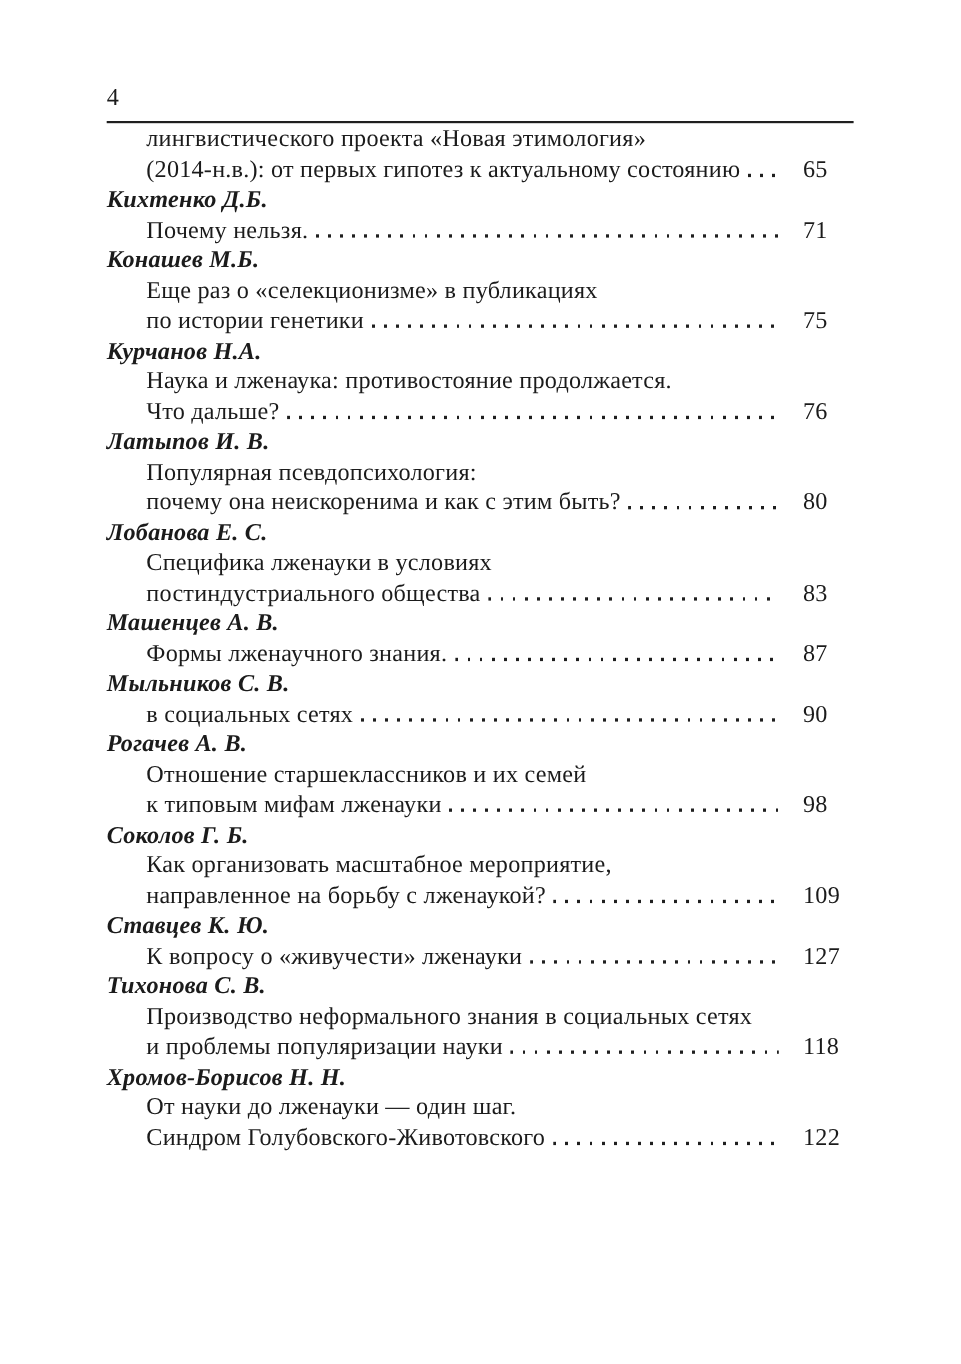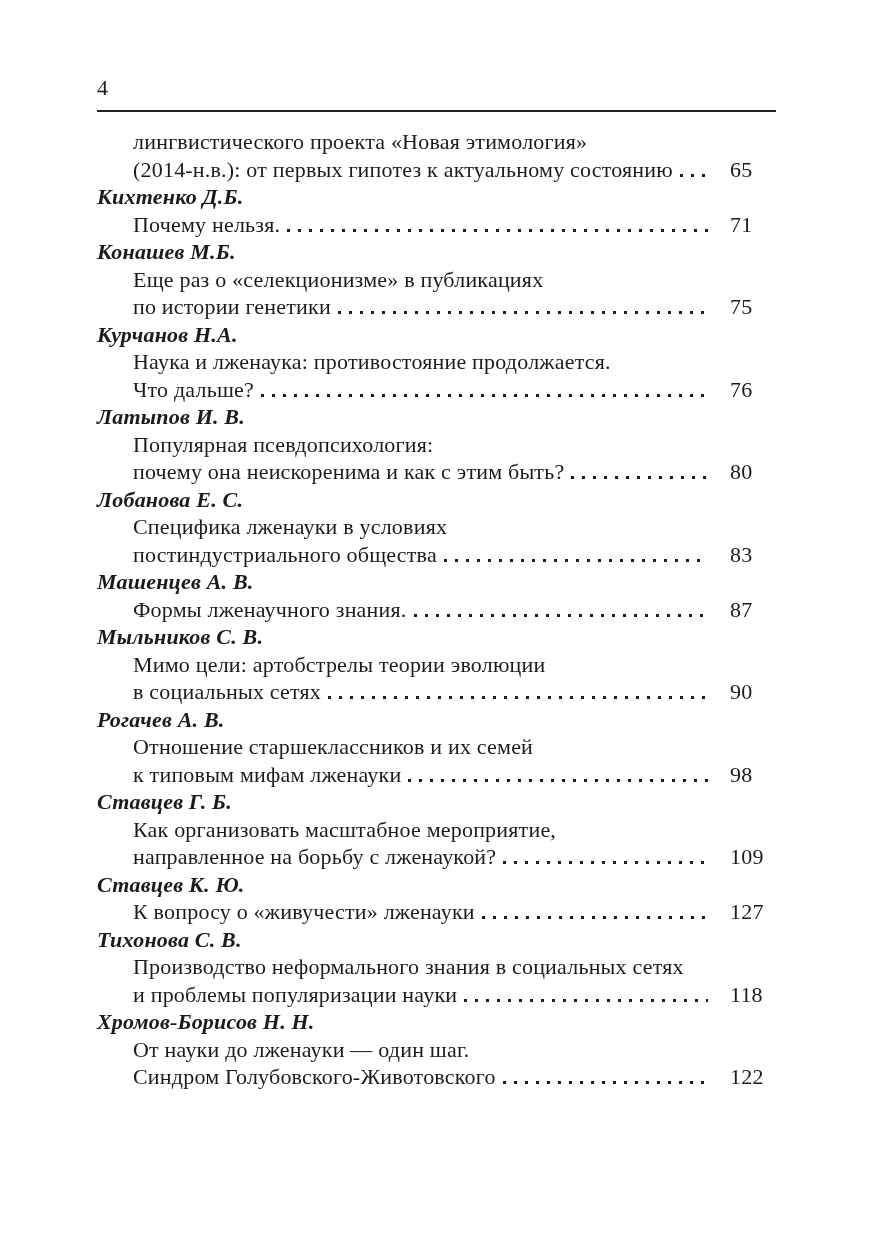--- a/index.html
+++ b/index.html
@@ -22,21 +22,21 @@
     display: block;
     font-size: 22px;
     line-height: 24px;
   }
   .rule {
     border: none;
     border-top: 2.5px solid #1f1f1f;
     margin: 10px 0 0 0;
   }
   .toc {
-    margin-top: 16px;
+    margin-top: 0;
     font-size: 22px;
     letter-spacing: 0.2px;
   }
   .line {
     line-height: 27.5px;
     white-space: nowrap;
   }
   .author-line {
     font-style: italic;
     font-weight: bold;
@@ -121,37 +121,34 @@
         <span class="page-num">83</span>
       </div>
       <div class="line author-line">Машенцев А. В.</div>
       <div class="line title-line">
         <span class="title-text">Формы лженаучного знания.</span>
         <span class="leader"></span>
         <span class="page-num">87</span>
       </div>
       <div class="line author-line">Мыльников С. В.</div>
       <div class="line title-line">
-        <span class="title-text">Мимо цели: артобстрелы теории эволюции</span>
-      </div>
-      <div class="line title-line">
         <span class="title-text">в социальных сетях</span>
         <span class="leader"></span>
         <span class="page-num">90</span>
       </div>
       <div class="line author-line">Рогачев А. В.</div>
       <div class="line title-line">
         <span class="title-text">Отношение старшеклассников и их семей</span>
       </div>
       <div class="line title-line">
         <span class="title-text">к типовым мифам лженауки</span>
         <span class="leader"></span>
         <span class="page-num">98</span>
       </div>
-      <div class="line author-line">Ставцев Г. Б.</div>
+      <div class="line author-line">Соколов Г. Б.</div>
       <div class="line title-line">
         <span class="title-text">Как организовать масштабное мероприятие,</span>
       </div>
       <div class="line title-line">
         <span class="title-text">направленное на борьбу с лженаукой?</span>
         <span class="leader"></span>
         <span class="page-num">109</span>
       </div>
       <div class="line author-line">Ставцев К. Ю.</div>
       <div class="line title-line">

